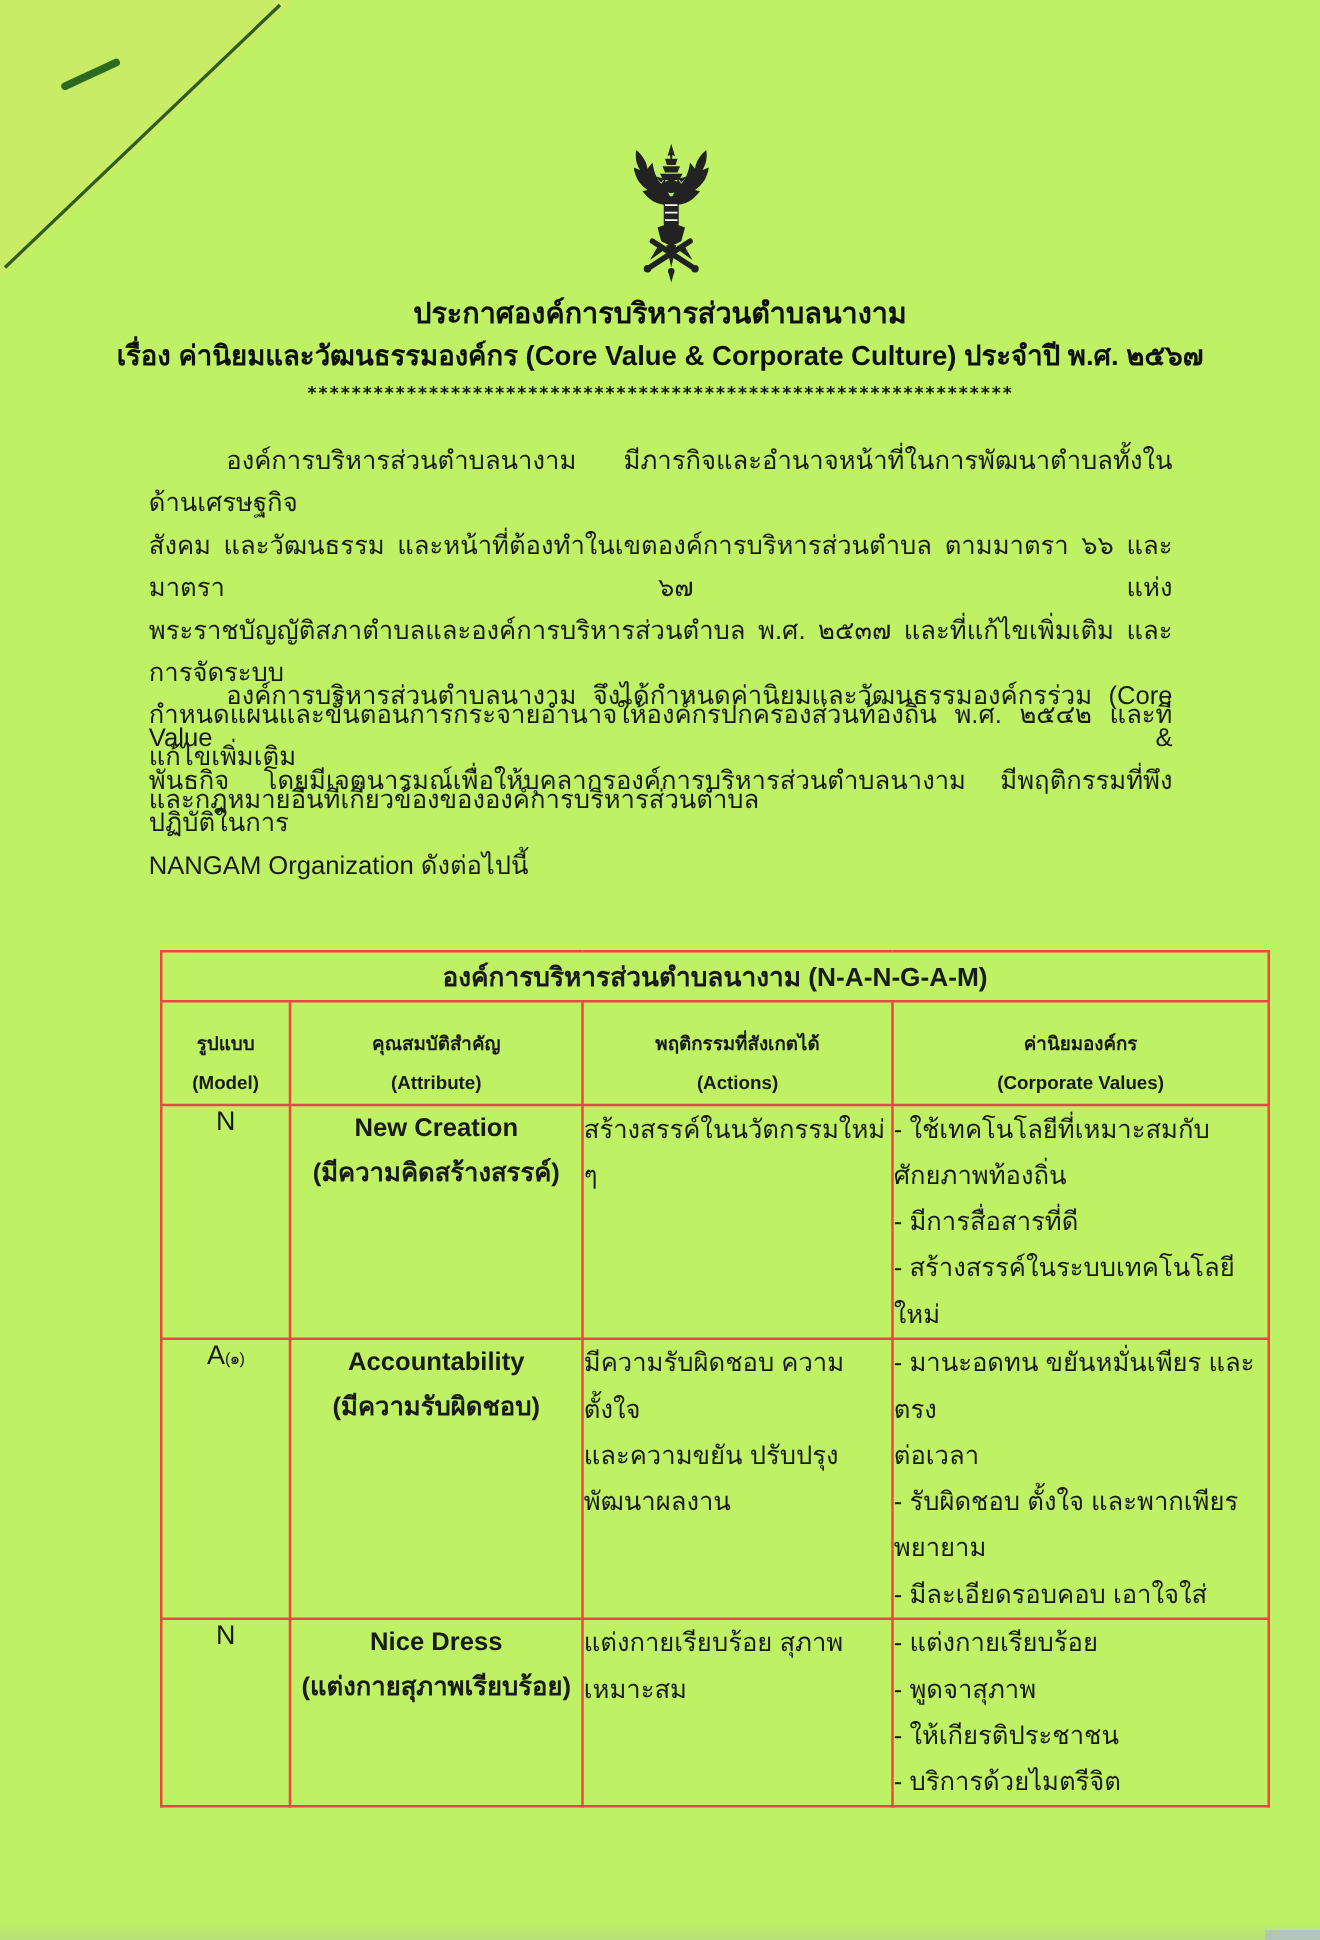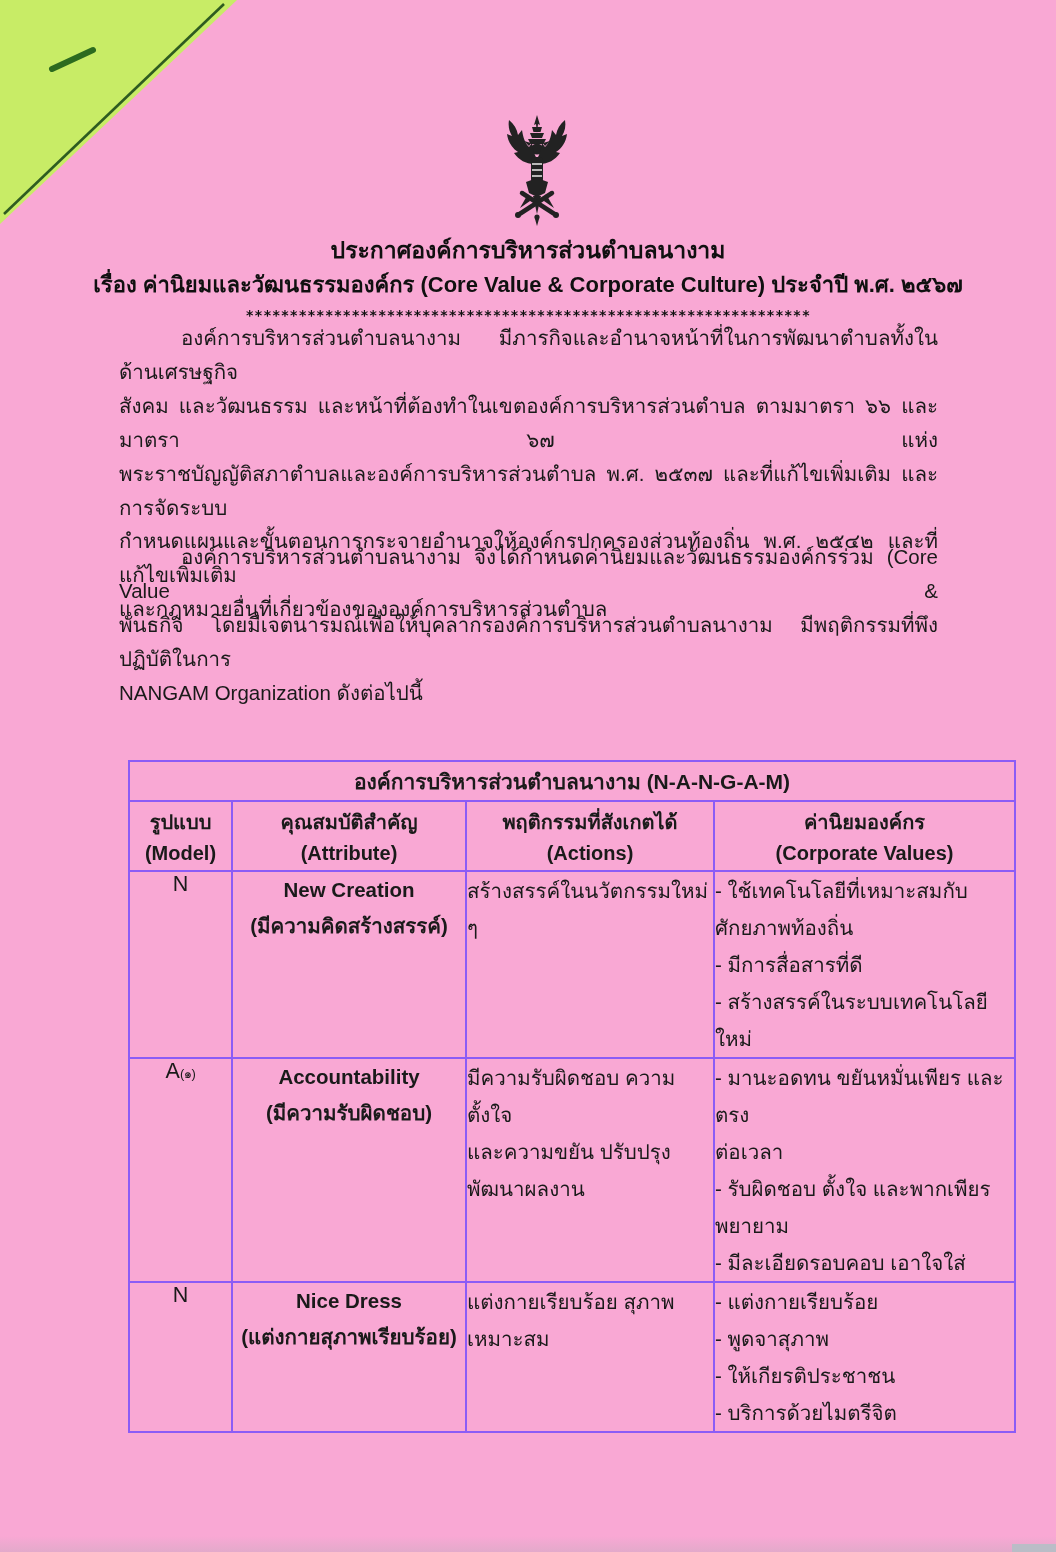--- a/index.html
+++ b/index.html
@@ -1,42 +1,42 @@
 <!DOCTYPE html>
 <html><head>
 <meta charset="utf-8">
 <style>
   html,body { margin:0; padding:0; background:#e8e6e1; }
   .page {
     position:relative; width:1056px; height:1552px;
-    background:#f9a8d4; overflow:hidden;
+    background:#bef264; overflow:hidden;
     font-family:"Liberation Sans","DejaVu Sans",sans-serif;
     color:#1a1a1a;
   }
   
   .green-corner { position:absolute; left:0; top:0; }
   
   .emblem { position:absolute; left:482px; top:112px; width:110px; height:116px; }
   
   .title-block { position:absolute; top:233px; left:0; width:100%; text-align:center; font-weight:bold; color:#101010; }
   .title-l1 { font-size:23px; line-height:35px; }
   .title-l2 { font-size:22px; line-height:34px; }
   .divider  { font-family:"DejaVu Sans Mono",monospace; font-weight:bold; font-size:14px; letter-spacing:0.4px; line-height:27px; }
   
   .para { position:absolute; left:119px; right:118px; font-size:20.5px; line-height:33.9px; }
-  .para-1 { top:321px; }
+  .para-1 { top:352px; }
   .para-2 { top:540px; }
   .jline { text-align:justify; text-align-last:justify; white-space:normal; }
   .jline.first { text-indent:62px; }
   .jline.last  { text-align-last:left; }
   
   .doc-table { position:absolute; left:128px; top:760px; width:886px; border-collapse:collapse; table-layout:fixed; }
-  .doc-table td { border:2px solid #8b5cf6; vertical-align:top; padding:0; }
+  .doc-table td { border:2px solid #ef4444; vertical-align:top; padding:0; }
   .t-title td { height:35px; text-align:center; font-weight:bold; font-size:21px; padding-top:3px; }
-  .t-head td  { height:63px; text-align:center; font-weight:bold; font-size:20px; line-height:31px; padding-top:5px; }
+  .t-head td  { height:63px; text-align:center; font-weight:bold; font-size:15px; line-height:31px; padding-top:18px; }
   .cell-model  { text-align:center; font-size:21.5px; padding-top:11px; }
   .model-note  { font-size:13px; letter-spacing:-0.5px; }
   .cell-attr   { text-align:center; font-weight:bold; font-size:20.5px; line-height:36px; padding-top:7px; }
   .cell-actions{ font-size:20.5px; line-height:37px; padding:6px 8px 0 13px; }
   .cell-values { font-size:20.5px; line-height:37px; padding:6px 6px 0 10px; }
   .row-1 td { height:140px; }
   .row-2 td { height:172px; }
   .row-3 td { height:139px; }
   
   .bottom-shade { position:absolute; left:0; right:0; bottom:0; height:16px;

